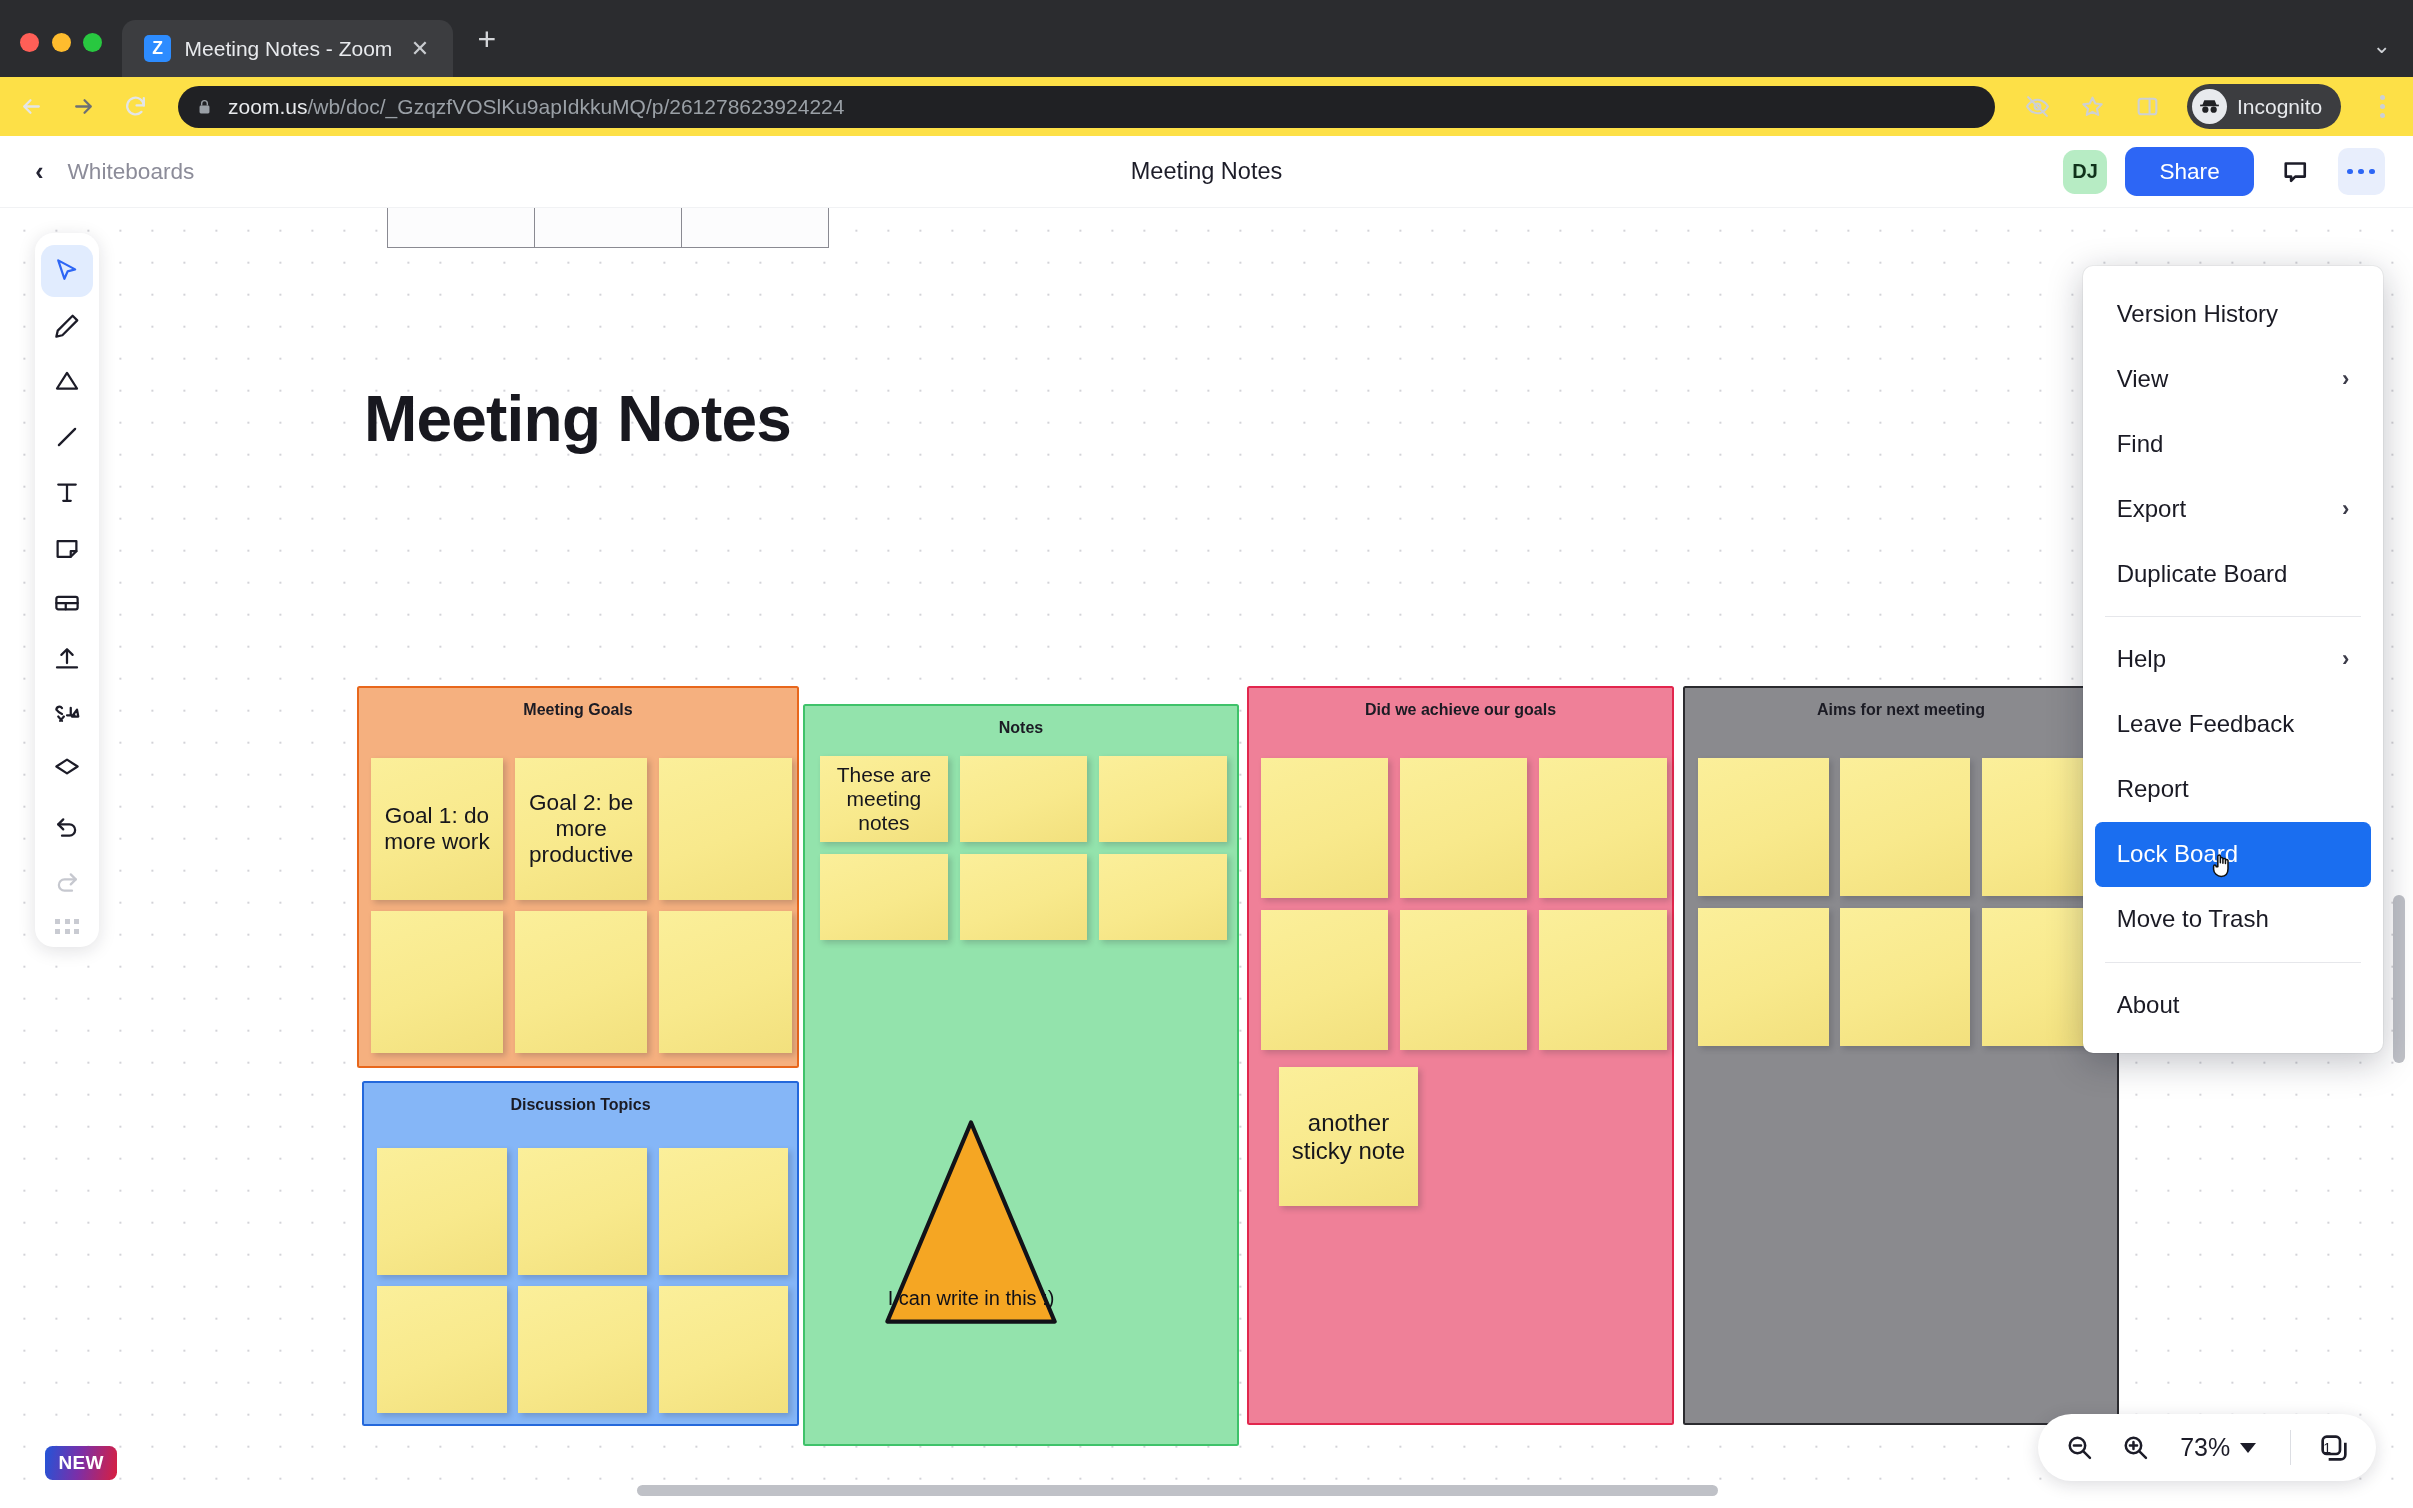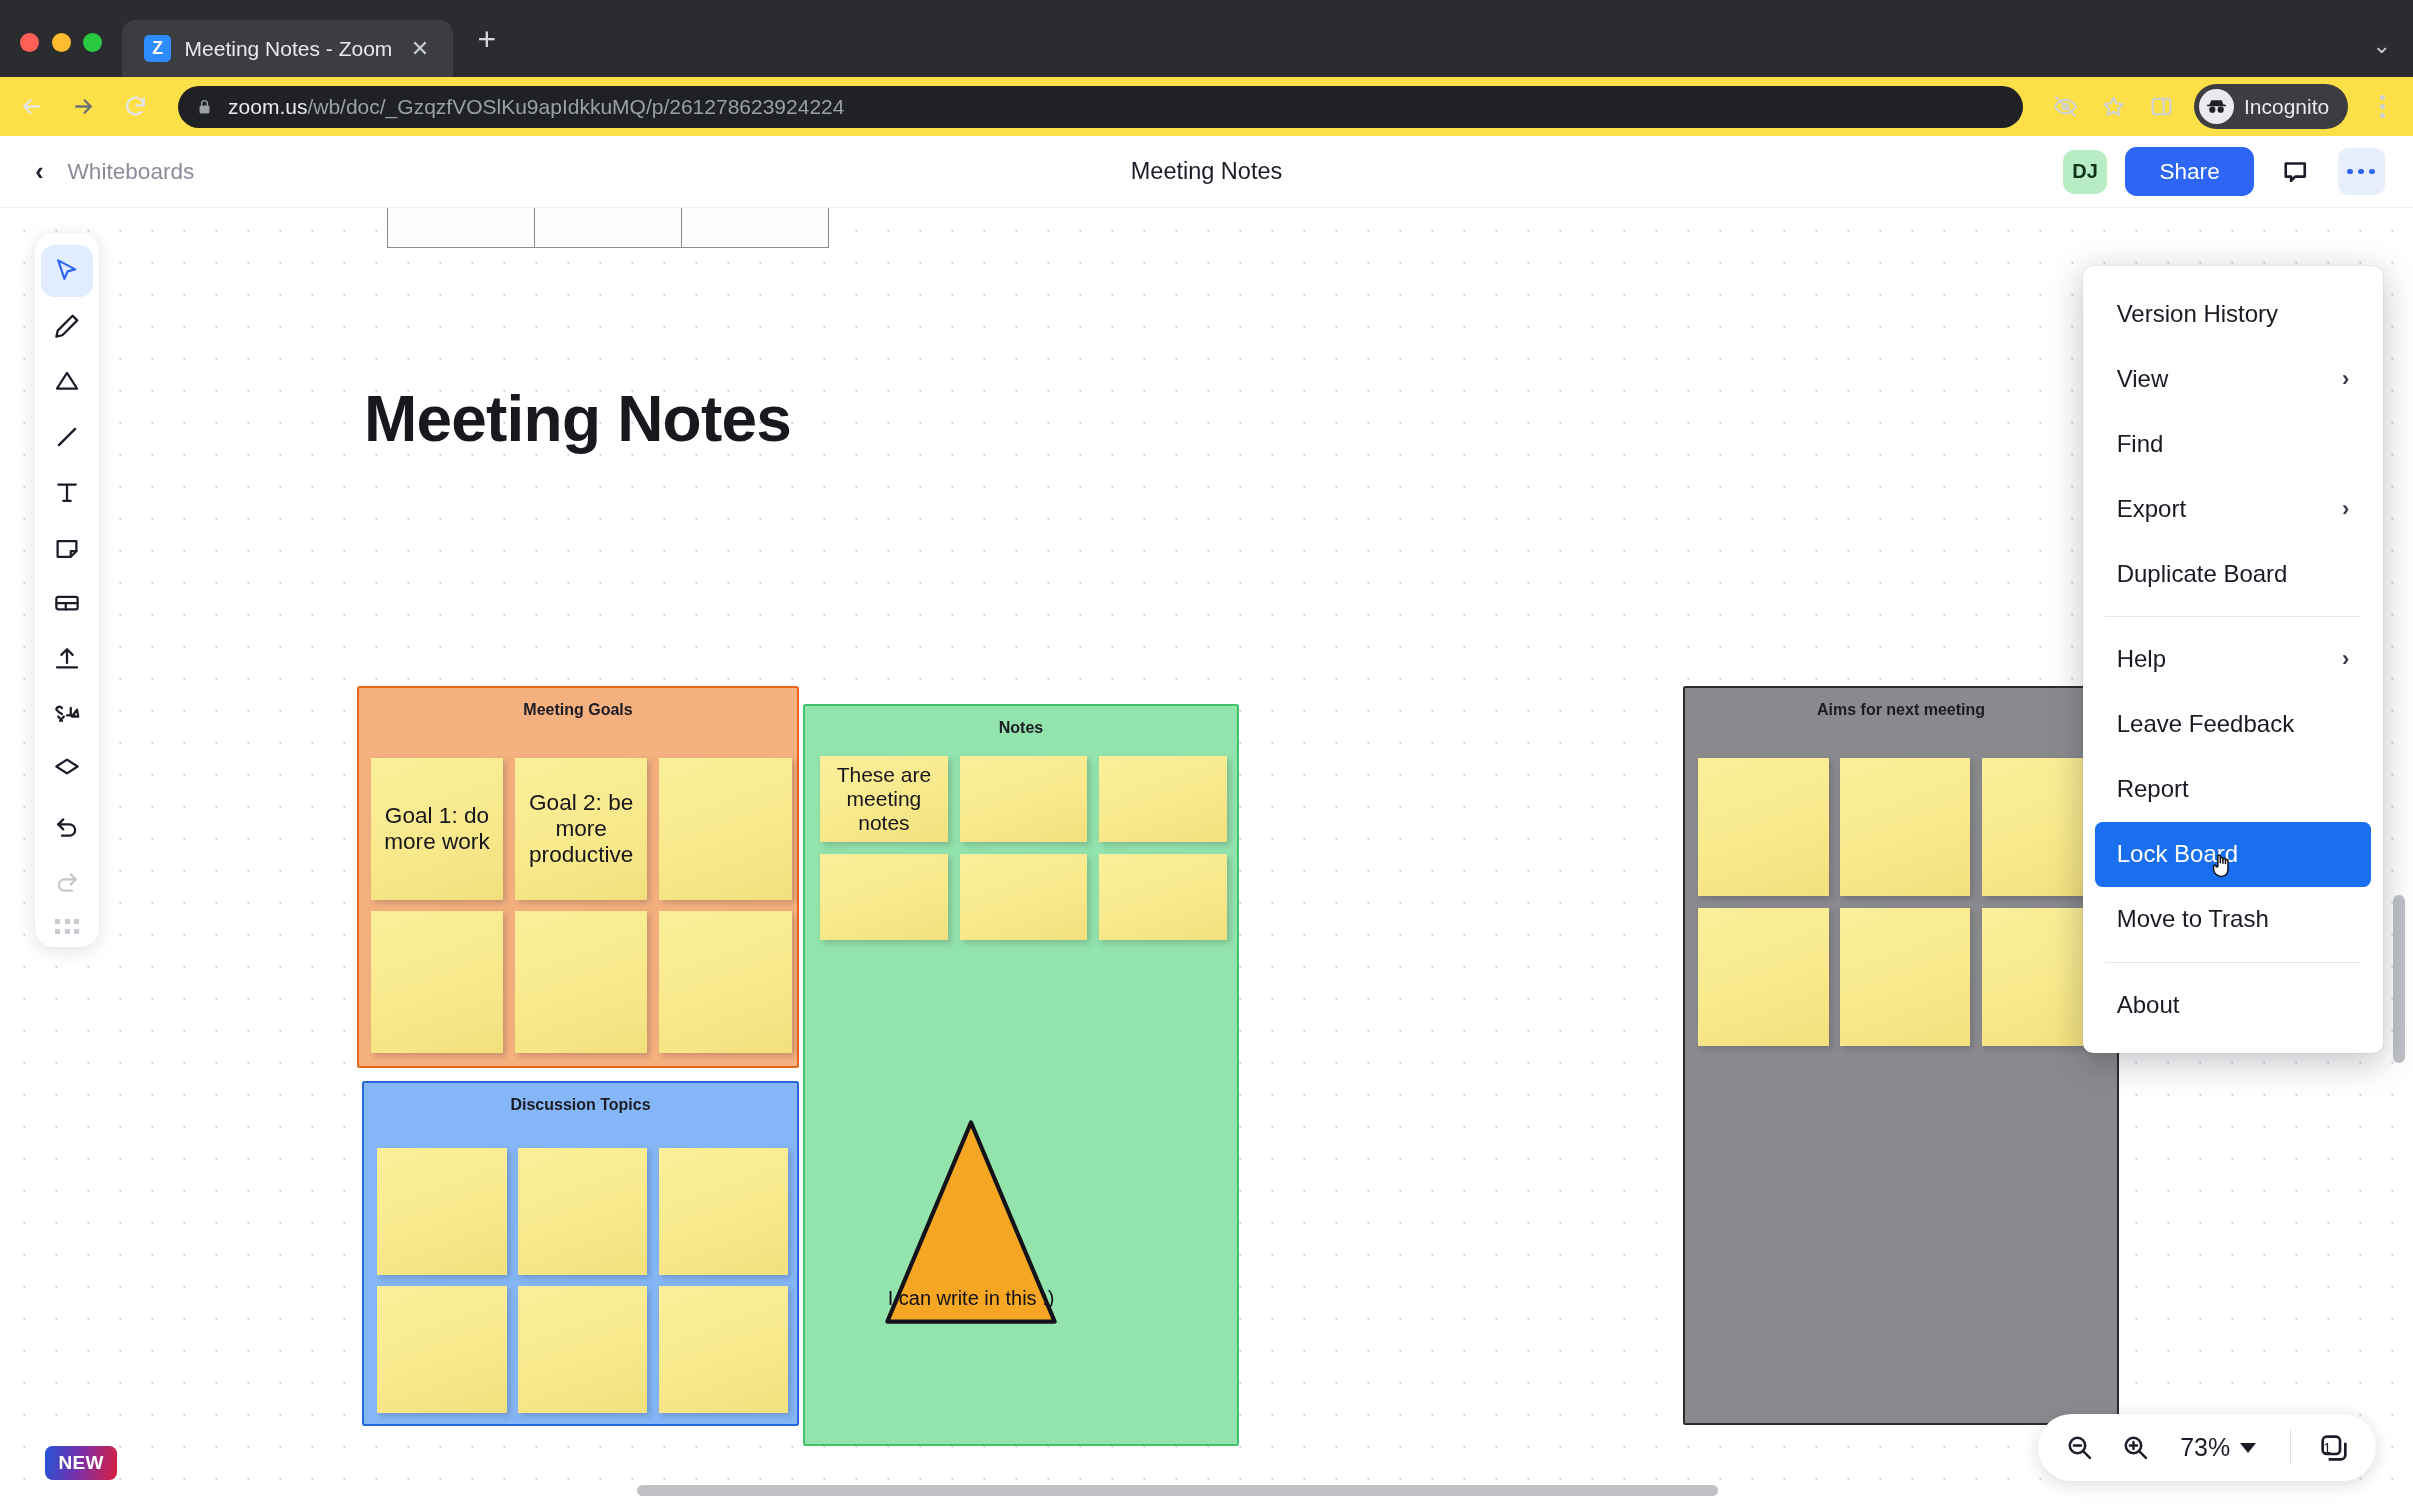--- a/index.html
+++ b/index.html
@@ -55,21 +55,21 @@
     flex: 1; height: 42px; background: #202124; border-radius: 22px;
     display: flex; align-items: center; padding: 0 18.4px; margin: 0 11.7px;
     gap: 13.4px; min-width: 0;
   }
   .lock-icon { width: 18.4px; height: 22px; flex: none; display:flex; align-items:center; }
   .lock-icon svg { width: 17px; height: 20px; fill: #9aa0a6; }
   .url-text { font-size: 21px; white-space: nowrap; overflow: hidden; }
   .url-text .host { color: #e8eaed; }
   .url-text .path { color: #9aa0a6; }
 
-  .omni-actions { display: flex; align-items: center; gap: 4px; }
+  .omni-actions { display: flex; align-items: center; gap: 11px; }
   .icon-btn { width: 44px; height: 44px; display: flex; align-items: center; justify-content: center; color: #cdd0d4; border-radius: 50%; }
   .icon-btn svg { width: 25px; height: 25px; fill: none; stroke: currentColor; stroke-width: 2; stroke-linecap: round; stroke-linejoin: round; }
   .incognito-chip {
     display: flex; align-items: center; gap: 10px; background: #3c3d40;
     height: 45px; border-radius: 22.6px; padding: 0 18.4px 0 5px; margin-left: 6.7px;
   }
   .incognito-avatar { width: 35px; height: 35px; border-radius: 50%; background: #e8eaed; display:flex; align-items:center; justify-content:center; }
   .incognito-avatar svg { width: 25px; height: 25px; fill: #202124; }
   .incognito-label { color: #e8eaed; font-size: 21px; }
   .kebab { width: 44px; height: 44px; display:flex; flex-direction:column; align-items:center; justify-content:center; gap:4.2px; margin-left: 8.4px; }
@@ -372,20 +372,32 @@
         <div class="sticky"></div>
       </div>
       <div class="tri-shape" style="left:79px; top:411px; width:174px; height:210px;">
         <svg viewBox="0 0 208 250" style="width:174px;height:210px;display:block;">
           <polygon points="104,6 204,244 4,244" fill="#f5a623" stroke="#121218" stroke-width="5" stroke-linejoin="round"></polygon>
         </svg>
         <div class="tri-label">I can write in this :)</div>
       </div>
     </div>
 
+    <div class="frame" style="left:1247px; top:478px; width:427px; height:739px; background:#ef8098; border:2.5px solid #e2264d;">
+      <div class="frame-title">Did we achieve our goals</div>
+      <div class="notes-grid" style="left:11.7px; top:70px; width:406px; height:292px; grid-template-columns:repeat(3,1fr); grid-template-rows:repeat(2,1fr); gap:11.7px;">
+        <div class="sticky sq"></div>
+        <div class="sticky sq"></div>
+        <div class="sticky sq"></div>
+        <div class="sticky sq"></div>
+        <div class="sticky sq"></div>
+        <div class="sticky sq"></div>
+      </div>
+      <div class="sticky sq" style="position:absolute; left:30px; top:379px; width:139px; height:139px; font-size:24px;">another sticky note</div>
+    </div>
 
     <div class="frame" style="left:1683px; top:478px; width:436px; height:739px; background:#8a8a8e; border:2.5px solid #2b2b2f;">
       <div class="frame-title">Aims for next meeting</div>
       <div class="notes-grid" style="left:13.4px; top:70px; width:414px; height:288px; grid-template-columns:repeat(3,1fr); grid-template-rows:repeat(2,1fr); gap:11.7px;">
         <div class="sticky sq"></div>
         <div class="sticky sq"></div>
         <div class="sticky sq"></div>
         <div class="sticky sq"></div>
         <div class="sticky sq"></div>
         <div class="sticky sq"></div>

